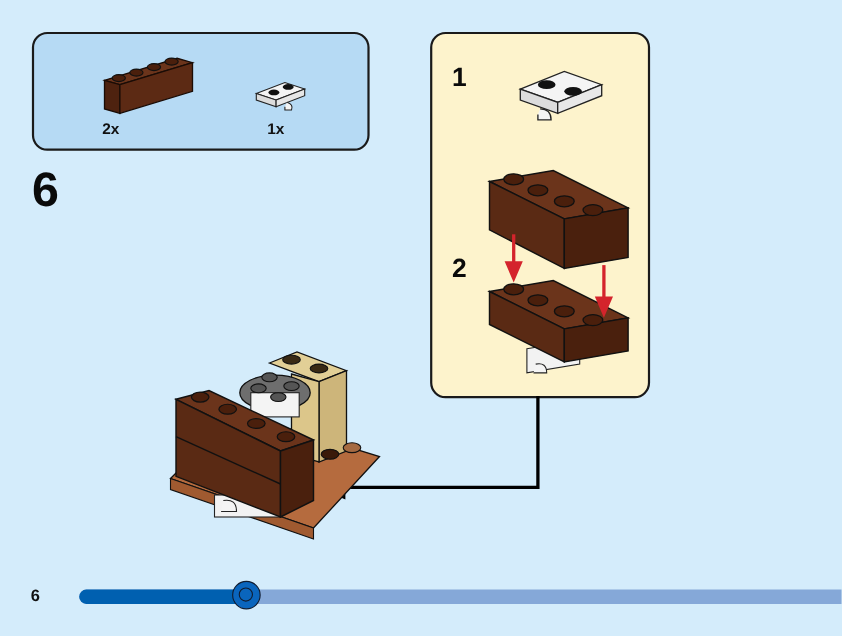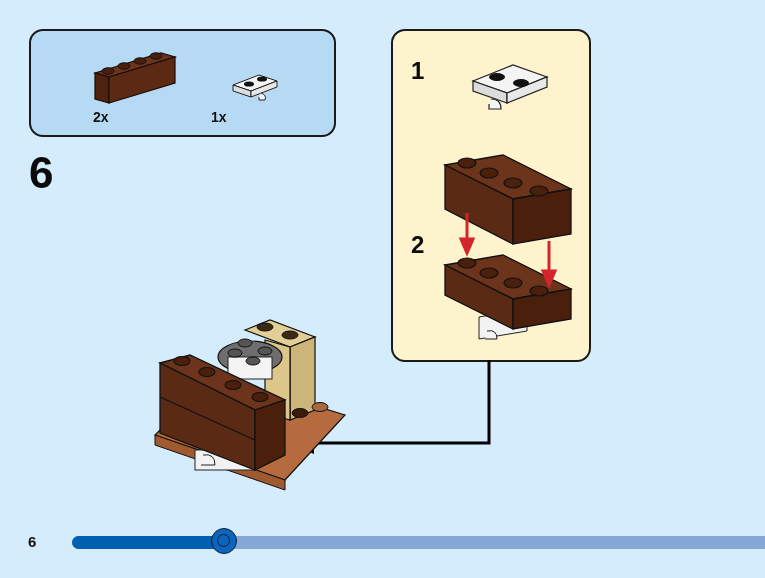--- a/index.html
+++ b/index.html
@@ -83,21 +83,21 @@
   <div class="qty" style="left:62px;top:78px;">2x</div>
 
   <svg style="left:200px;top:40px;" width="50" height="40" viewBox="0 0 50 40">
     <polygon points="2,14 28,4 46,10 20,20" fill="#f4f4f4" stroke="#222" stroke-width="1"></polygon>
     <polygon points="2,14 20,20 20,26 2,20" fill="#dcdcdc" stroke="#222" stroke-width="1"></polygon>
     <polygon points="20,20 46,10 46,16 20,26" fill="#e6e6e6" stroke="#222" stroke-width="1"></polygon>
     <ellipse cx="18" cy="13" rx="5" ry="2.6" fill="#111"></ellipse>
     <ellipse cx="31" cy="8" rx="5" ry="2.6" fill="#111"></ellipse>
     <path d="M30,22 q6,2 4,7 l-6,0 l0,-3" fill="#f4f4f4" stroke="#222" stroke-width="1"></path>
   </svg>
-  <div class="qty" style="left:180px;top:78px;">1x</div>
+  <div class="qty" style="left:212px;top:78px;">1x</div>
 </div>
 
 <div class="step-number">6</div>
 
 <div class="sub-box">
   <div class="sub-label" style="left:18px;top:26px;">1</div>
   <svg style="left:78px;top:28px;" width="80" height="60" viewBox="0 0 80 60">
     <polygon points="2,22 42,6 76,18 36,34" fill="#f4f4f4" stroke="#222" stroke-width="1.2"></polygon>
     <polygon points="2,22 36,34 36,44 2,32" fill="#dcdcdc" stroke="#222" stroke-width="1.2"></polygon>
     <polygon points="36,34 76,18 76,28 36,44" fill="#e8e8e8" stroke="#222" stroke-width="1.2"></polygon>

